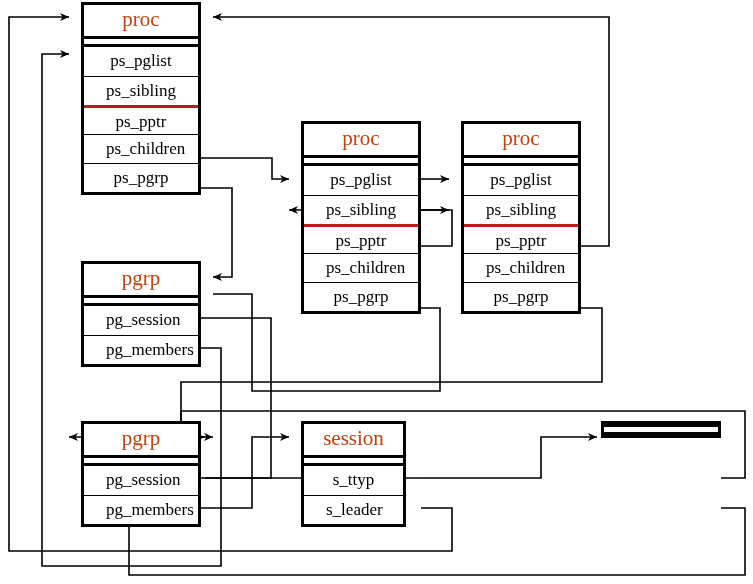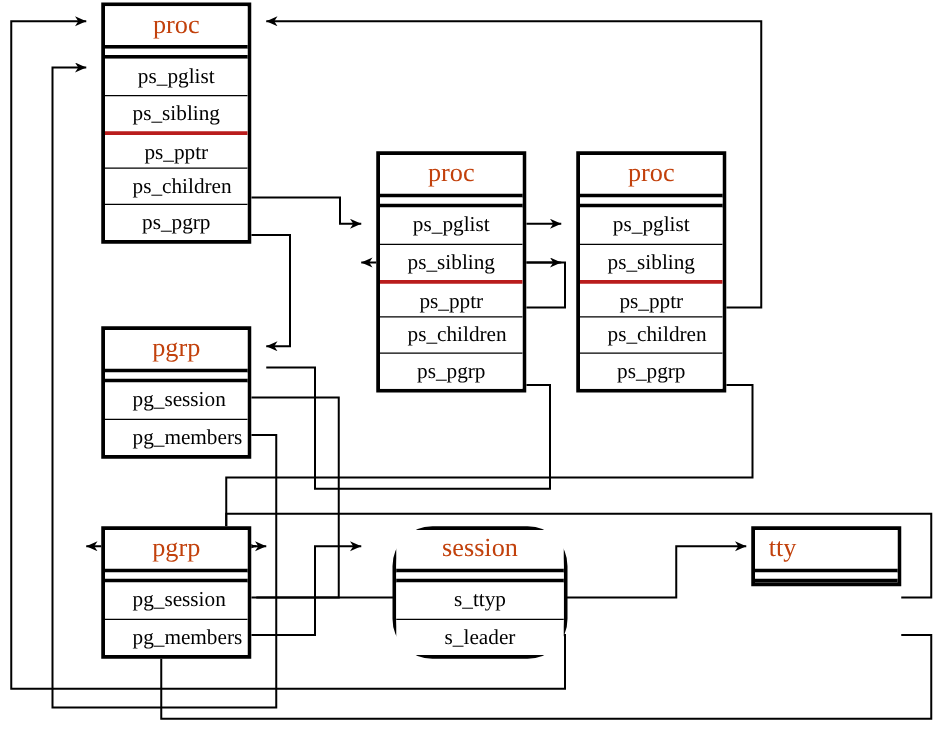--- a/index.html
+++ b/index.html
@@ -173,29 +173,28 @@
 
   <div class="struct" style="left:81px; top:421px; width:120px;">
     <div class="struct-title">pgrp</div>
     <div class="sep-thick"></div>
     <div class="sep-gap"></div>
     <div class="sep-thick"></div>
     <div class="field first">pg_session</div>
     <div class="field">pg_members</div>
   </div>
 
-  <div class="struct" style="left:314px; top:421px; width:140px;border-radius:32px;">
+  <div class="struct" style="left:301px; top:421px; width:105px;">
     <div class="struct-title">session</div>
     <div class="sep-thick"></div>
     <div class="sep-gap"></div>
     <div class="sep-thick"></div>
     <div class="field first">s_ttyp</div>
     <div class="field">s_leader</div>
   </div>
 
   <div class="struct" style="left:601px; top:421px; width:120px;">
-    <div class="struct-title left">tty</div>
     <div class="sep-thick"></div>
     <div class="sep-gap"></div>
     <div class="sep-thick"></div>
   </div>
 
 </div>
 
 </body></html>

